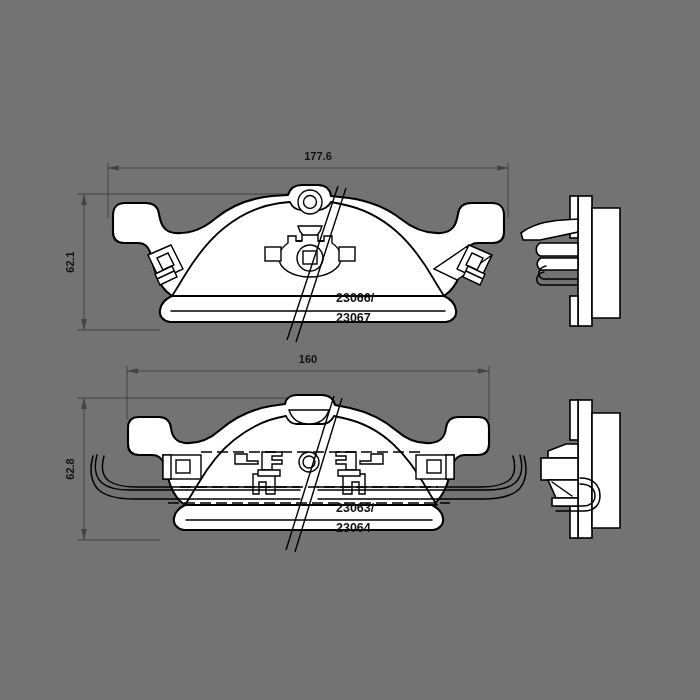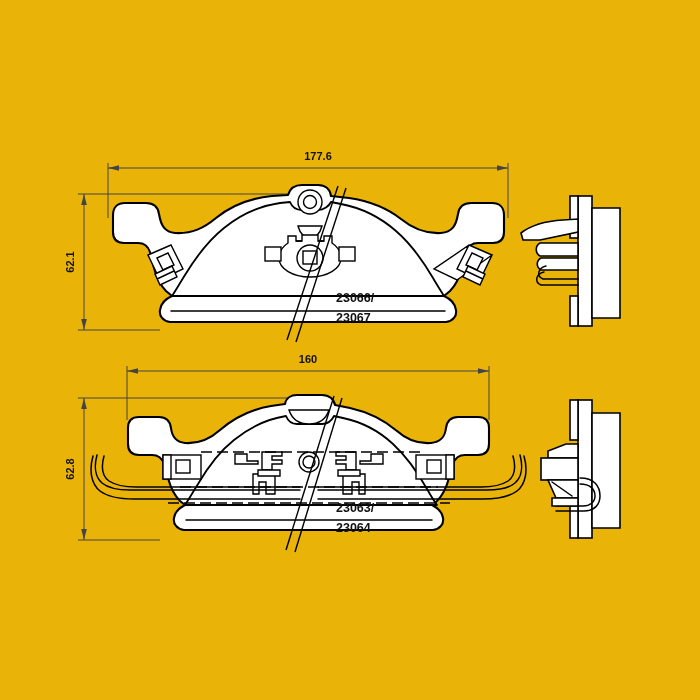--- a/index.html
+++ b/index.html
@@ -8,21 +8,21 @@
     padding: 0;
     background: #ffffff;
   }
   body {
     font-family: "Liberation Sans", sans-serif;
   }
   #sheet {
     position: relative;
     width: 700px;
     height: 700px;
-    background: #eab308;
+    background: #737373;
     overflow: hidden;
   }
   #drawing-svg {
     position: absolute;
     left: 0;
     top: 0;
     width: 700px;
     height: 700px;
     display: block;
   }

